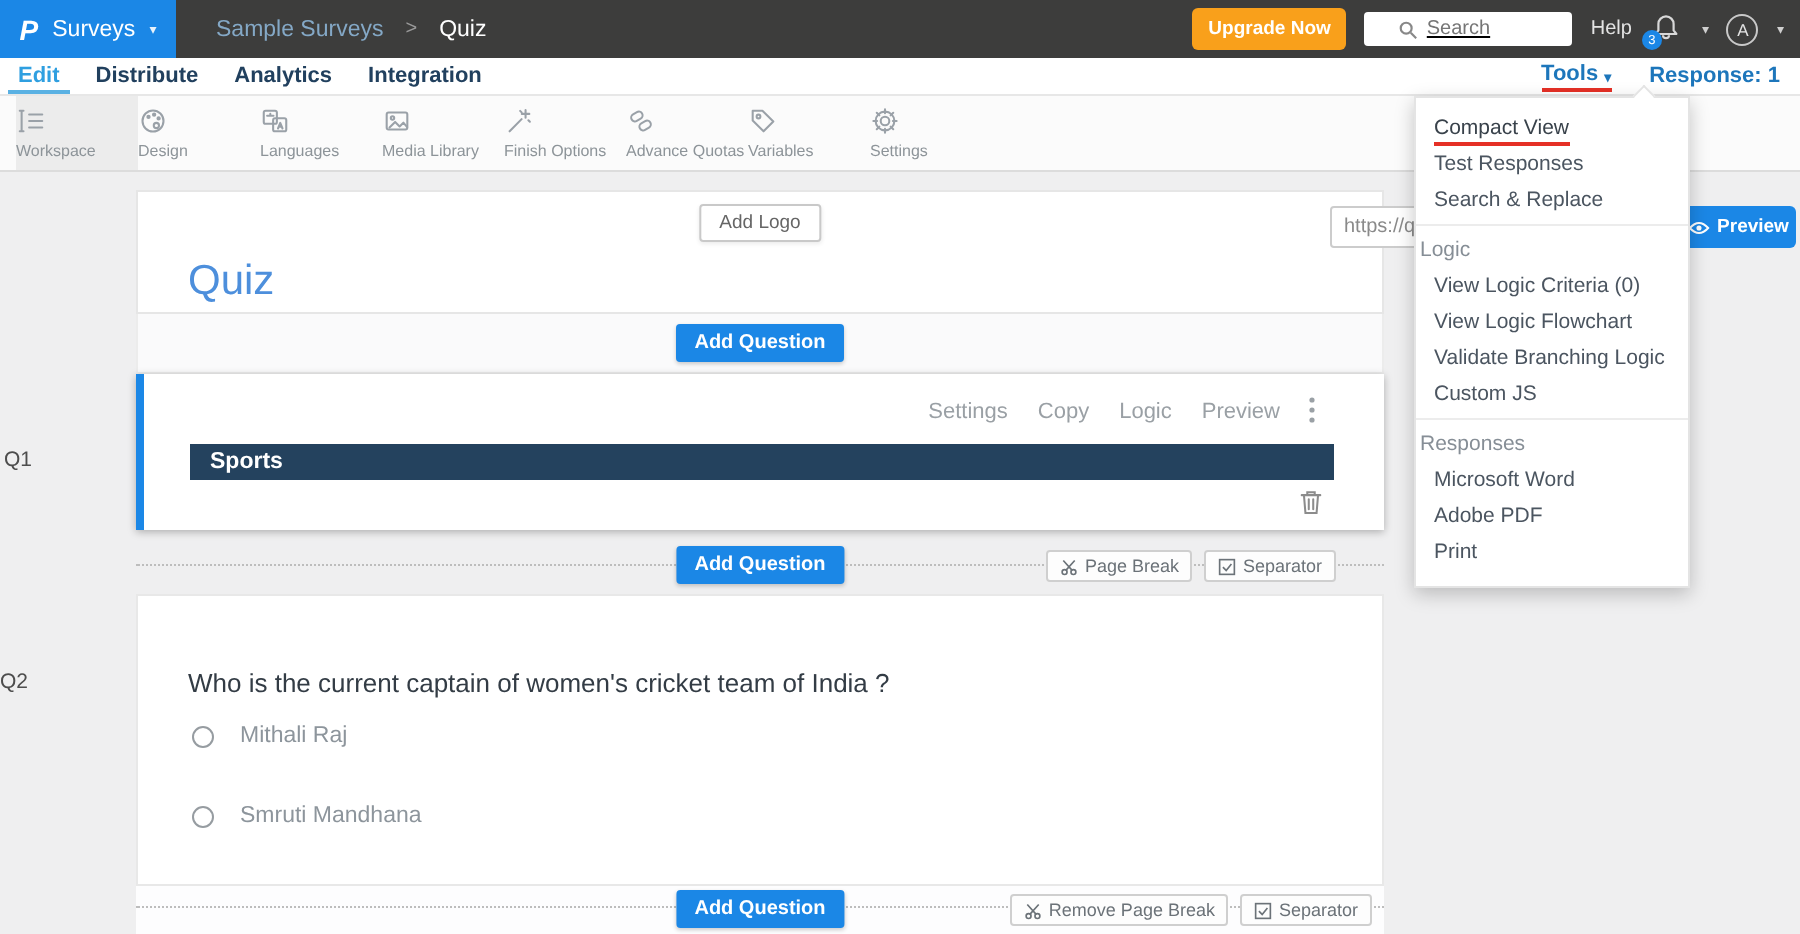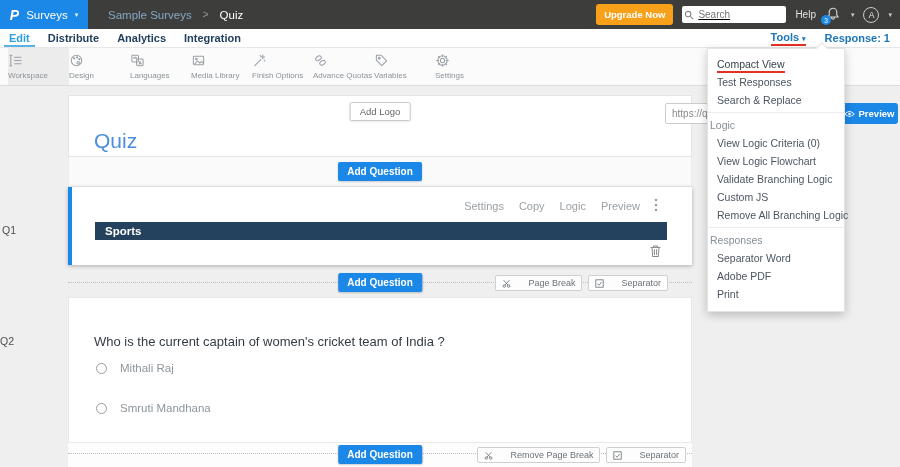--- a/index.html
+++ b/index.html
@@ -12,21 +12,21 @@
   .brand { width:88px; height:29px; background:#1b87e6; color:#fff; display:flex; align-items:center; justify-content:center; gap:7px; font-size:11.5px; cursor:pointer; }
   .brand-logo { font-weight:bold; font-size:14px; font-style:italic; }
   .caret { color:#cfcfcf; font-size:7px; }
   .brand .caret { color:#e8f2fb; }
   .breadcrumb { margin-left:20px; font-size:11.5px; display:flex; align-items:center; gap:11px; }
   .bc-parent { color:#84a8c6; cursor:pointer; }
   .bc-sep { color:#9a9a9a; font-size:10px; }
   .bc-current { color:#fff; }
   .topbar-right { margin-left:auto; display:flex; align-items:center; gap:9px; padding-right:8px; }
   .upgrade { height:21px; padding:0 8px; background:#f9a01b; border:none; border-radius:3px; color:#fff; font-size:9.5px; font-weight:bold; font-family:inherit; cursor:pointer; }
-  .searchbox { width:104px; height:17px; background:#fff; border-radius:2px; display:flex; align-items:center; padding:0 2px; gap:4px;text-decoration:underline; }
+  .searchbox { width:104px; height:17px; background:#fff; border-radius:2px; display:flex; align-items:center; padding:0 17px; gap:4px;text-decoration:underline; }
   .searchbox input { border:none; outline:none; width:100%; font-size:10px; color:#555; font-family:inherit; background:transparent; }
   .help { color:#e3e3e3; font-size:10px; cursor:pointer; }
   .bellwrap { position:relative; width:17px; height:17px; cursor:pointer; }
   .badge { position:absolute; left:-4px; bottom:-2px; width:10px; height:10px; border-radius:50%; background:#1b87e6; color:#fff; font-size:6.5px; display:flex; align-items:center; justify-content:center; }
   .avatar { width:16px; height:16px; border:1px solid #c9c9c9; border-radius:50%; color:#e3e3e3; font-size:8.5px; display:flex; align-items:center; justify-content:center; cursor:pointer; }
 
   
   .navrow { position:absolute; top:29px; left:0; right:0; height:19px; background:#fff; border-bottom:1px solid #e7e7e7; display:flex; align-items:stretch; z-index:9; }
   .navtab { margin:0 4px; padding:2px 5px 0; font-size:11px; font-weight:bold; color:#21405e; display:flex; align-items:center; cursor:pointer; border-bottom:2px solid transparent; }
   .navtab.active { color:#2f9fe0; border-bottom-color:#5ab1e3; }
@@ -72,21 +72,21 @@
   .kebab { position:absolute; right:34px; top:11px; cursor:pointer; display:flex; }
   .sports-bar { position:absolute; left:23px; top:35px; width:572px; height:18px; background:#24425e; color:#fff; font-size:11.5px; font-weight:bold; line-height:18px; padding-left:10px; }
   .trash { position:absolute; right:30px; top:57px; cursor:pointer; display:flex; }
 
   .sep-strip { position:relative; height:32px; }
   .dotline { position:absolute; left:0; right:0; border-top:1px dotted #bdbdbd; }
   .sep-strip .dotline { top:17px; }
   .sep-strip .addq-btn { position:absolute; left:50%; transform:translateX(-50%); top:8px; z-index:2; }
   .break-btns { position:absolute; display:flex; gap:6px; z-index:2; }
   .sep-strip .break-btns { right:24px; top:10px; }
-  .minibtn { background:#fdfdfd; border:1px solid #cfcfcf; border-radius:2px; font-size:9px; color:#6b7278; padding:2px 6px; display:flex; align-items:center; gap:17px; font-family:inherit; cursor:pointer; white-space:nowrap; }
+  .minibtn { background:#fdfdfd; border:1px solid #cfcfcf; border-radius:2px; font-size:9px; color:#6b7278; padding:2px 6px; display:flex; align-items:center; gap:3px; font-family:inherit; cursor:pointer; white-space:nowrap; }
   .minibtn svg { stroke:#6b7278; fill:none; stroke-width:1; }
 
   .q2-card { position:relative; height:146px; background:#fff; border:1px solid #e8e8e8; }
   .question-text { position:absolute; left:25px; top:36px; font-size:13px; color:#333c45; }
   .opt-row { position:absolute; left:27px; display:flex; align-items:center; gap:13px; cursor:pointer; }
   .opt-row.o1 { top:64px; } .opt-row.o2 { top:88px;margin-top:16px; }
   .radio { width:11px; height:11px; border:1.5px solid #969ca1; border-radius:50%; background:#fff; }
   .opt-label { font-size:11.5px; color:#8d959c; }
 
   .bottom-strip { position:relative; height:24px; background:#fdfdfe; }
@@ -335,21 +335,20 @@
     <div class="menu-caret"></div>
     <div class="mi"><span class="active-underline">Compact View</span></div>
     <div class="mi">Test Responses</div>
     <div class="mi">Search &amp; Replace</div>
     <div class="mdivider"></div>
     <div class="mheader">Logic</div>
     <div class="mi">View Logic Criteria (0)</div>
     <div class="mi">View Logic Flowchart</div>
     <div class="mi">Validate Branching Logic</div>
     <div class="mi">Custom JS</div>
-    <div class="mi">Remove All Branching Logic</div>
     <div class="mdivider"></div>
     <div class="mheader">Responses</div>
-    <div class="mi">Separator Word</div>
+    <div class="mi">Microsoft Word</div>
     <div class="mi">Adobe PDF</div>
     <div class="mi">Print</div>
   </div>
 
 </div>
 
 </body></html>

